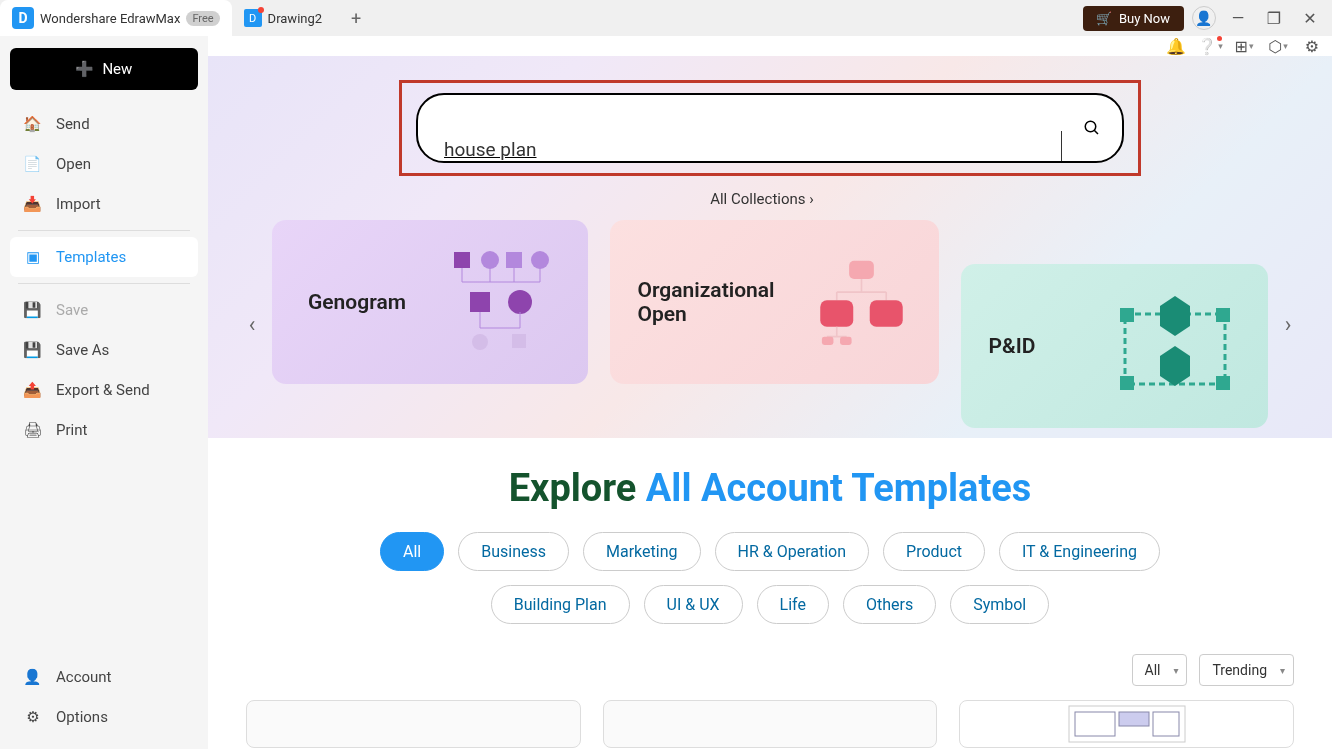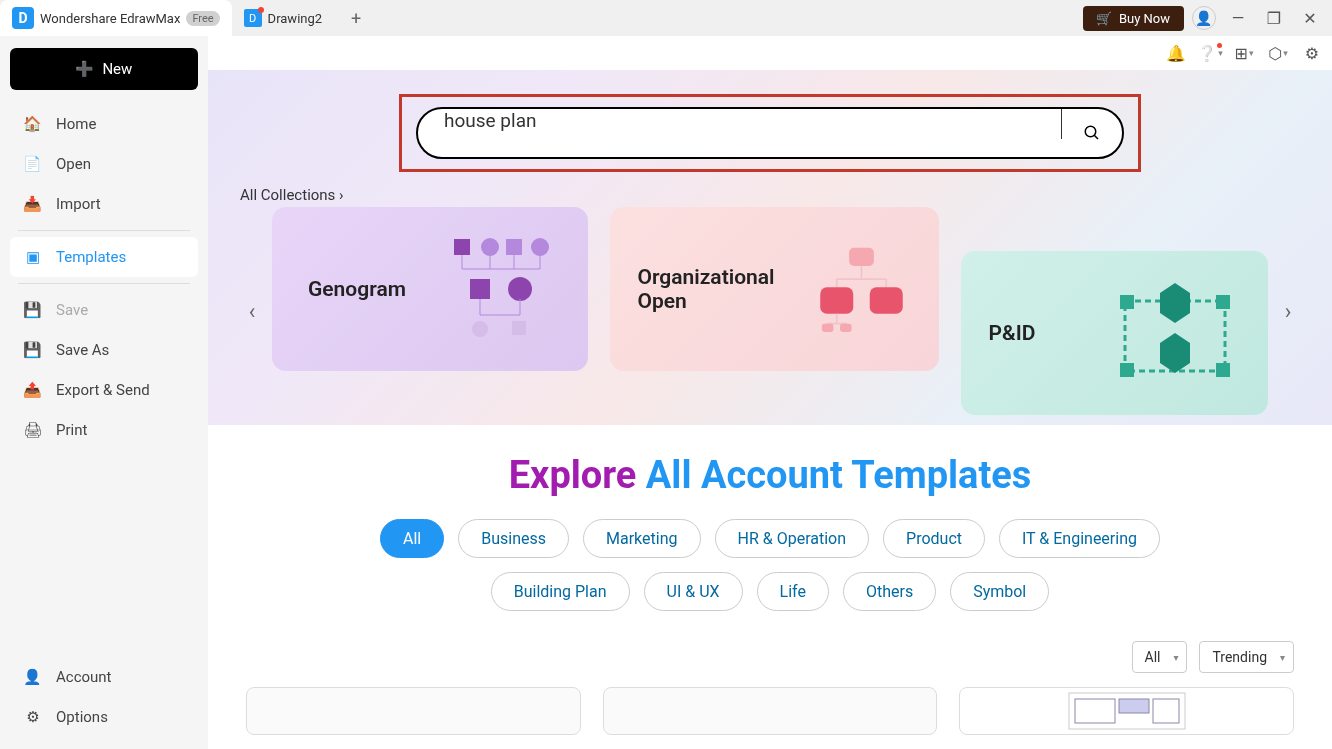--- a/index.html
+++ b/index.html
@@ -28,38 +28,38 @@
 .sidebar-footer { margin-top: auto; }
 
 .main { flex: 1; background: #fff; display: flex; flex-direction: column; position: relative; }
 .toolbar { height: 34px; display: flex; align-items: center; justify-content: flex-end; gap: 14px; padding: 0 10px; color: #555; }
 .tool-icon { width: 20px; height: 20px; display: flex; align-items: center; justify-content: center; cursor: pointer; position: relative; font-size: 16px; }
 .red-dot::after { content: ''; position: absolute; top: 0; right: -2px; width: 5px; height: 5px; background: #f44336; border-radius: 50%; }
 .drop-chev { font-size: 9px; color: #888; margin-left: 1px; }
 
 .hero { background: linear-gradient(135deg, #e8e4f8 0%, #f0e8f8 25%, #f8e8e8 50%, #e8f0f8 75%, #e8e8f8 100%); padding: 24px 32px 10px 32px; }
 .search-wrap { border: 3px solid #c0392b; padding: 10px 14px; margin: 0 auto 14px; width: 742px; }
-.search-box { background: #fff; border: 2px solid #000; border-radius: 28px; height: 52px; display: flex; align-items: flex-start; }
+.search-box { background: #fff; border: 2px solid #000; border-radius: 28px; height: 70px; display: flex; align-items: flex-end; text-decoration: underline; }
 .search-input { flex: 1; border: none; outline: none; padding: 0 26px; font-size: 19px; color: #333; background: transparent; }
 .search-divider { width: 1px; height: 30px; background: #333; }
 .search-btn { width: 60px; height: 100%; display: flex; align-items: center; justify-content: center; cursor: pointer; }
-.all-collections { text-align: left; margin-bottom: 3px; color: #333; font-size: 15px; padding-right: 16px; cursor: pointer; }
+.all-collections { text-align: center; margin-bottom: 12px; color: #333; font-size: 15px; padding-right: 16px; cursor: pointer; }
 .carousel { display: flex; align-items: center; gap: 8px; }
 .car-arrow { width: 24px; height: 24px; display: flex; align-items: center; justify-content: center; color: #666; cursor: pointer; font-size: 22px; }
 .cards { display: flex; gap: 22px; flex: 1; }
 .card { flex: 1; height: 164px; border-radius: 14px; display: flex; align-items: center; padding: 0 28px; cursor: pointer; gap: 16px; }
 .card.purple { background: linear-gradient(135deg, #e8d5f8, #dcc8f0); padding-left: 36px; }
 .card.pink { background: linear-gradient(135deg, #fce0e0, #f8d5d8); }
 .card.teal { background: linear-gradient(135deg, #d0f0e8, #c0e8e0); margin-top: 44px; }
 .card-title { font-size: 21px; font-weight: 600; color: #222; }
 .card-graphic { margin-left: auto; }
 
 .explore { padding: 28px 32px 12px; text-align: center; }
 .explore h2 { font-size: 38px; font-weight: 700; color: #000; }
-.explore h2 span { color: #a21caf; }
+.explore h2 span { color: #14532d; }
 .cat-rows { display: flex; flex-wrap: wrap; gap: 14px; justify-content: center; margin-top: 22px; max-width: 920px; margin-left: auto; margin-right: auto; }
 .cat-pill { padding: 9px 22px; border: 1px solid #ccc; border-radius: 24px; font-size: 16px; color: #0369a1; cursor: pointer; background: #fff; }
 .cat-pill.active { background: #2196f3; color: #fff; border-color: #2196f3; }
 .filters { display: flex; justify-content: flex-end; gap: 12px; padding: 18px 38px 4px; }
 .filter-select { border: 1px solid #ccc; border-radius: 4px; padding: 7px 26px 7px 12px; font-size: 14px; color: #333; background: #fff; position: relative; cursor: pointer; }
 .filter-select::after { content: '▾'; position: absolute; right: 8px; top: 50%; transform: translateY(-50%); color: #888; font-size: 10px; }
 .template-grid { display: flex; gap: 22px; padding: 10px 38px; }
 .template-card { flex: 1; height: 48px; border: 1px solid #ddd; border-radius: 8px; background: #fafafa; }
 .template-card.filled { background: #fff; display:flex; align-items:center; justify-content:center; }
 </style>
@@ -90,21 +90,21 @@
 </div>
 
 <div class="app-body">
   <div class="sidebar">
     <div class="new-btn">
       <span>➕</span>
       <span>New</span>
     </div>
     <div class="side-item">
       <span class="icon">🏠</span>
-      <span>Home</span>
+      <span>Send</span>
     </div>
     <div class="side-item">
       <span class="icon">📄</span>
       <span>Open</span>
     </div>
     <div class="side-item">
       <span class="icon">📥</span>
       <span>Import</span>
     </div>
     <div class="side-divider"></div>

